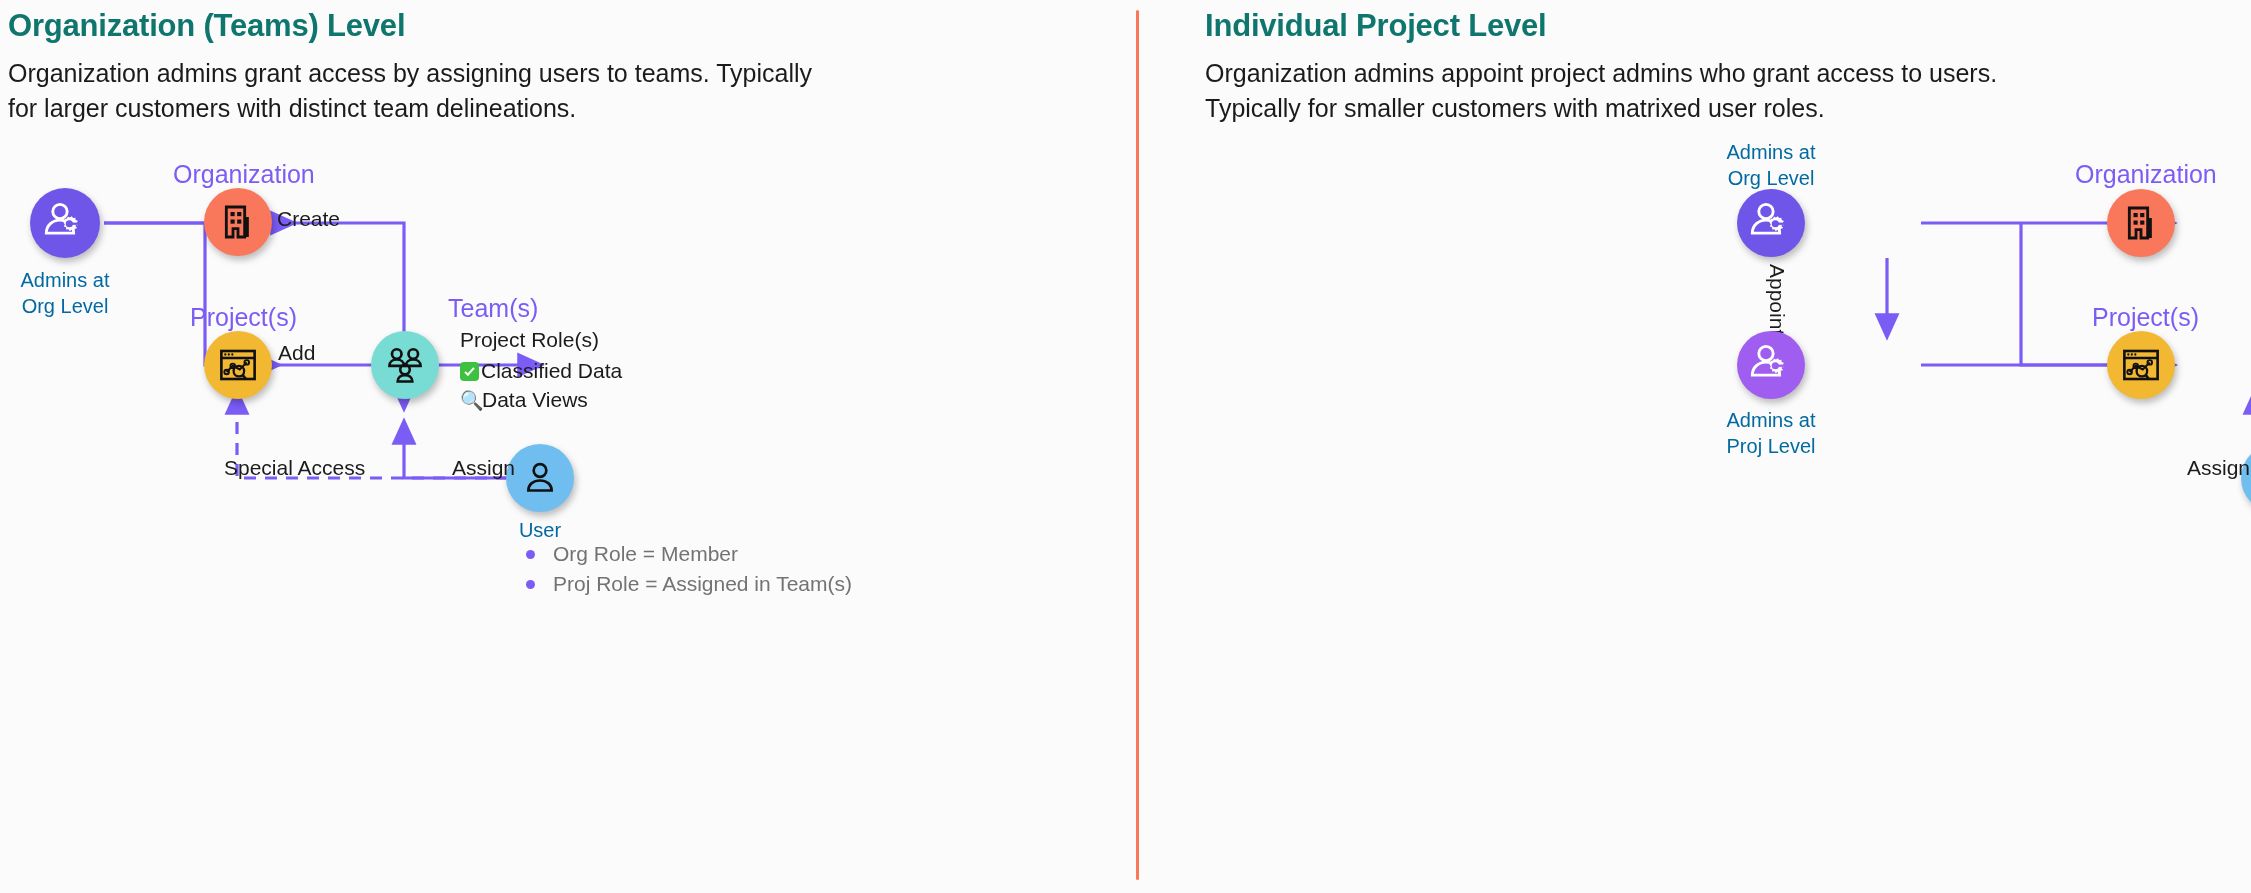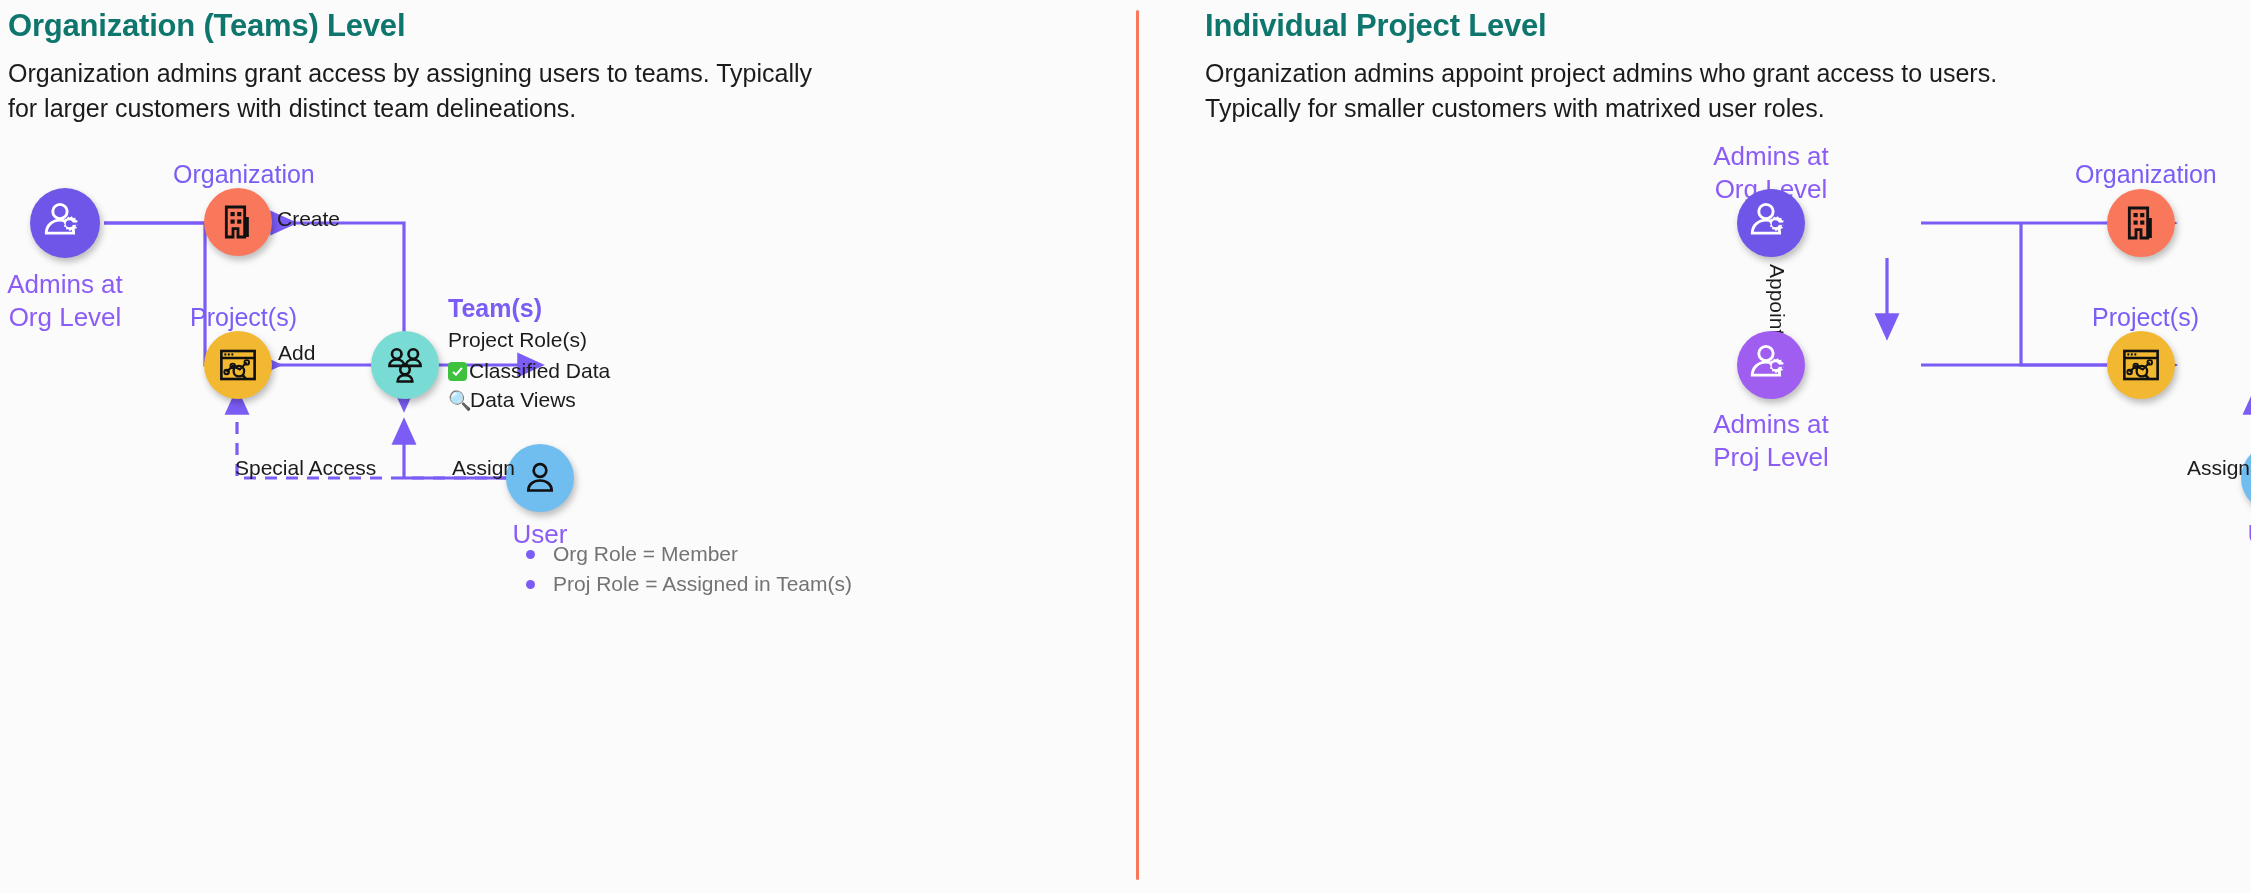--- a/index.html
+++ b/index.html
@@ -47,22 +47,22 @@
   .node svg{display:block;}
 
   .node-name{
     position:absolute;
     font-size:25px;
     color:#7b5cf5;
     white-space:nowrap;
   }
   .node-caption{
     position:absolute;
-    font-size:26px;
-    color:#8b5cf6;
+    font-size:20px;
+    color:#0369a1;
     line-height:1.28;
     text-align:center;
     white-space:nowrap;
   }
   .edge-label{
     position:absolute;
     font-size:21px;
     color:#1b1b1b;
     white-space:nowrap;
     background:transparent;
@@ -70,20 +70,21 @@
   .edge-label.rot{
     transform:rotate(90deg);
     transform-origin:left top;
   }
 
   .roles{
     position:absolute;
     font-size:21px;
     color:#1b1b1b;
     white-space:nowrap;
+    margin-left:12px;
   }
   .roles-title{margin-bottom:7px;font-size:21px;}
   .role-row{display:flex;align-items:center;gap:2px;margin-bottom:5px;}
   .role-emoji{font-size:19px;line-height:1;width:20px;display:inline-block;}
   .chk{
     width:19px;height:19px;border-radius:4px;background:#3ec13e;
     display:inline-flex;align-items:center;justify-content:center;
     flex:none;
   }
   .chk svg{display:block}
@@ -167,21 +168,21 @@
       <polyline points="11,32 18,25 26,29 34,21" fill="none" stroke="#111" stroke-width="2.4"></polyline>
       <circle cx="11" cy="32" r="2.6" fill="none" stroke="#111" stroke-width="2.2"></circle>
       <circle cx="18" cy="25" r="2.6" fill="none" stroke="#111" stroke-width="2.2"></circle>
       <circle cx="34" cy="21" r="2.6" fill="none" stroke="#111" stroke-width="2.2"></circle>
       <circle cx="25" cy="31" r="6" fill="none" stroke="#111" stroke-width="2.6"></circle>
       <line x1="29" y1="35" x2="33" y2="40" stroke="#111" stroke-width="3"></line>
     </svg>
   </div>
   <div class="edge-label" style="left:278px;top:341px;">Add</div>
 
-  <div class="node-name" style="left:448px;top:294px;font-weight:bold;">Team(s)</div>
+  <div class="node-name" style="left:448px;top:294px;">Team(s)</div>
   <div class="node" style="left:371px;top:331px;width:68px;height:68px;background:#79dcd4;">
     <svg width="44" height="44" viewBox="0 0 48 48">
       <circle cx="15" cy="12" r="5.2" fill="none" stroke="#111" stroke-width="2.9"></circle>
       <path d="M7 25c0-4.4 3.6-7 8-7s8 2.6 8 7z" fill="none" stroke="#111" stroke-width="2.9"></path>
       <circle cx="33" cy="12" r="5.2" fill="none" stroke="#111" stroke-width="2.9"></circle>
       <path d="M25 25c0-4.4 3.6-7 8-7s8 2.6 8 7z" fill="none" stroke="#111" stroke-width="2.9"></path>
       <circle cx="24" cy="29" r="5.2" fill="none" stroke="#111" stroke-width="2.9"></circle>
       <path d="M16 42c0-4.4 3.6-7 8-7s8 2.6 8 7z" fill="none" stroke="#111" stroke-width="2.9"></path>
     </svg>
   </div>
@@ -201,21 +202,21 @@
     </div>
   </div>
 
   <div class="node" style="left:506px;top:444px;width:68px;height:68px;background:#70bdf0;">
     <svg width="40" height="40" viewBox="0 0 48 48">
       <circle cx="24" cy="15" r="7.6" fill="none" stroke="#111" stroke-width="3.2"></circle>
       <path d="M10 39c0-7.5 6.2-12 14-12s14 4.5 14 12z" fill="none" stroke="#111" stroke-width="3.2"></path>
     </svg>
   </div>
   <div class="edge-label" style="left:452px;top:456px;">Assign</div>
-  <div class="edge-label" style="left:235px;top:456px;">Special Access</div>
+  <div class="edge-label" style="left:224px;top:456px;">Special Access</div>
   <div class="node-caption" style="left:490px;top:518px;width:100px;">User</div>
 
   <div class="bullets" style="left:520px;top:542px;">
     <div class="bullet-row">
       <span class="dot"></span>
       <span>Org Role = Member</span>
     </div>
     <div class="bullet-row">
       <span class="dot"></span>
       <span>Proj Role = Assigned in Team(s)</span>

